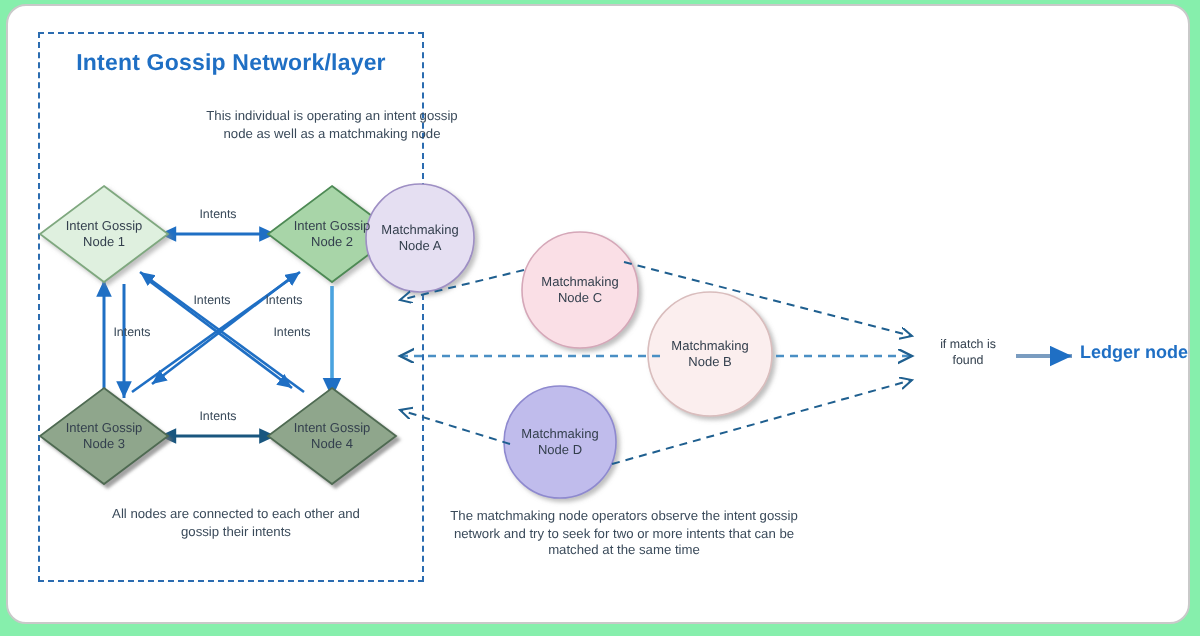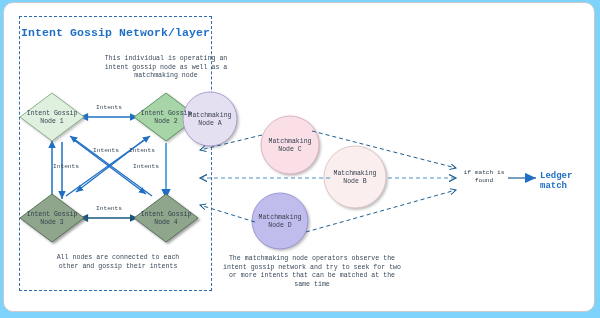--- a/index.html
+++ b/index.html
@@ -4,22 +4,22 @@
 <style>
   html, body {
     margin: 0;
     padding: 0;
     background: #ffffff;
   }
   #canvas {
     position: relative;
     width: 600px;
     height: 318px;
-    background: #7dd3fc;
-    font-family: Liberation Mono, monospace;
+    background: #86efac;
+    font-family: Liberation Sans, sans-serif;
     overflow: hidden;
   }
   
   #outer-frame {
     position: absolute;
     left: 3px;
     top: 2px;
     width: 592px;
     height: 310px;
     border: 1px solid #c9c9c9;
@@ -225,15 +225,15 @@
   <div class="edge-label" style="left:86px; top:147px; width:40px;">Intents</div>
   <div class="edge-label" style="left:122px; top:147px; width:40px;">Intents</div>
   <div class="edge-label" style="left:126px; top:163px; width:40px;">Intents</div>
   <div class="edge-label" style="left:89px; top:205px; width:40px;">Intents</div>
 
   <div class="note" id="note-individual">This individual is operating an intent gossip node as well as a matchmaking node</div>
   <div class="note" id="note-allnodes">All nodes are connected to each other and gossip their intents</div>
   <div class="note" id="note-operators">The matchmaking node operators observe the intent gossip network and try to seek for two or more intents that can be matched at the same time</div>
 
   <div id="if-match-label">if match is found</div>
-  <div id="ledger-node-label">Ledger match</div>
+  <div id="ledger-node-label">Ledger node</div>
 
 </div>
 
 </body></html>

